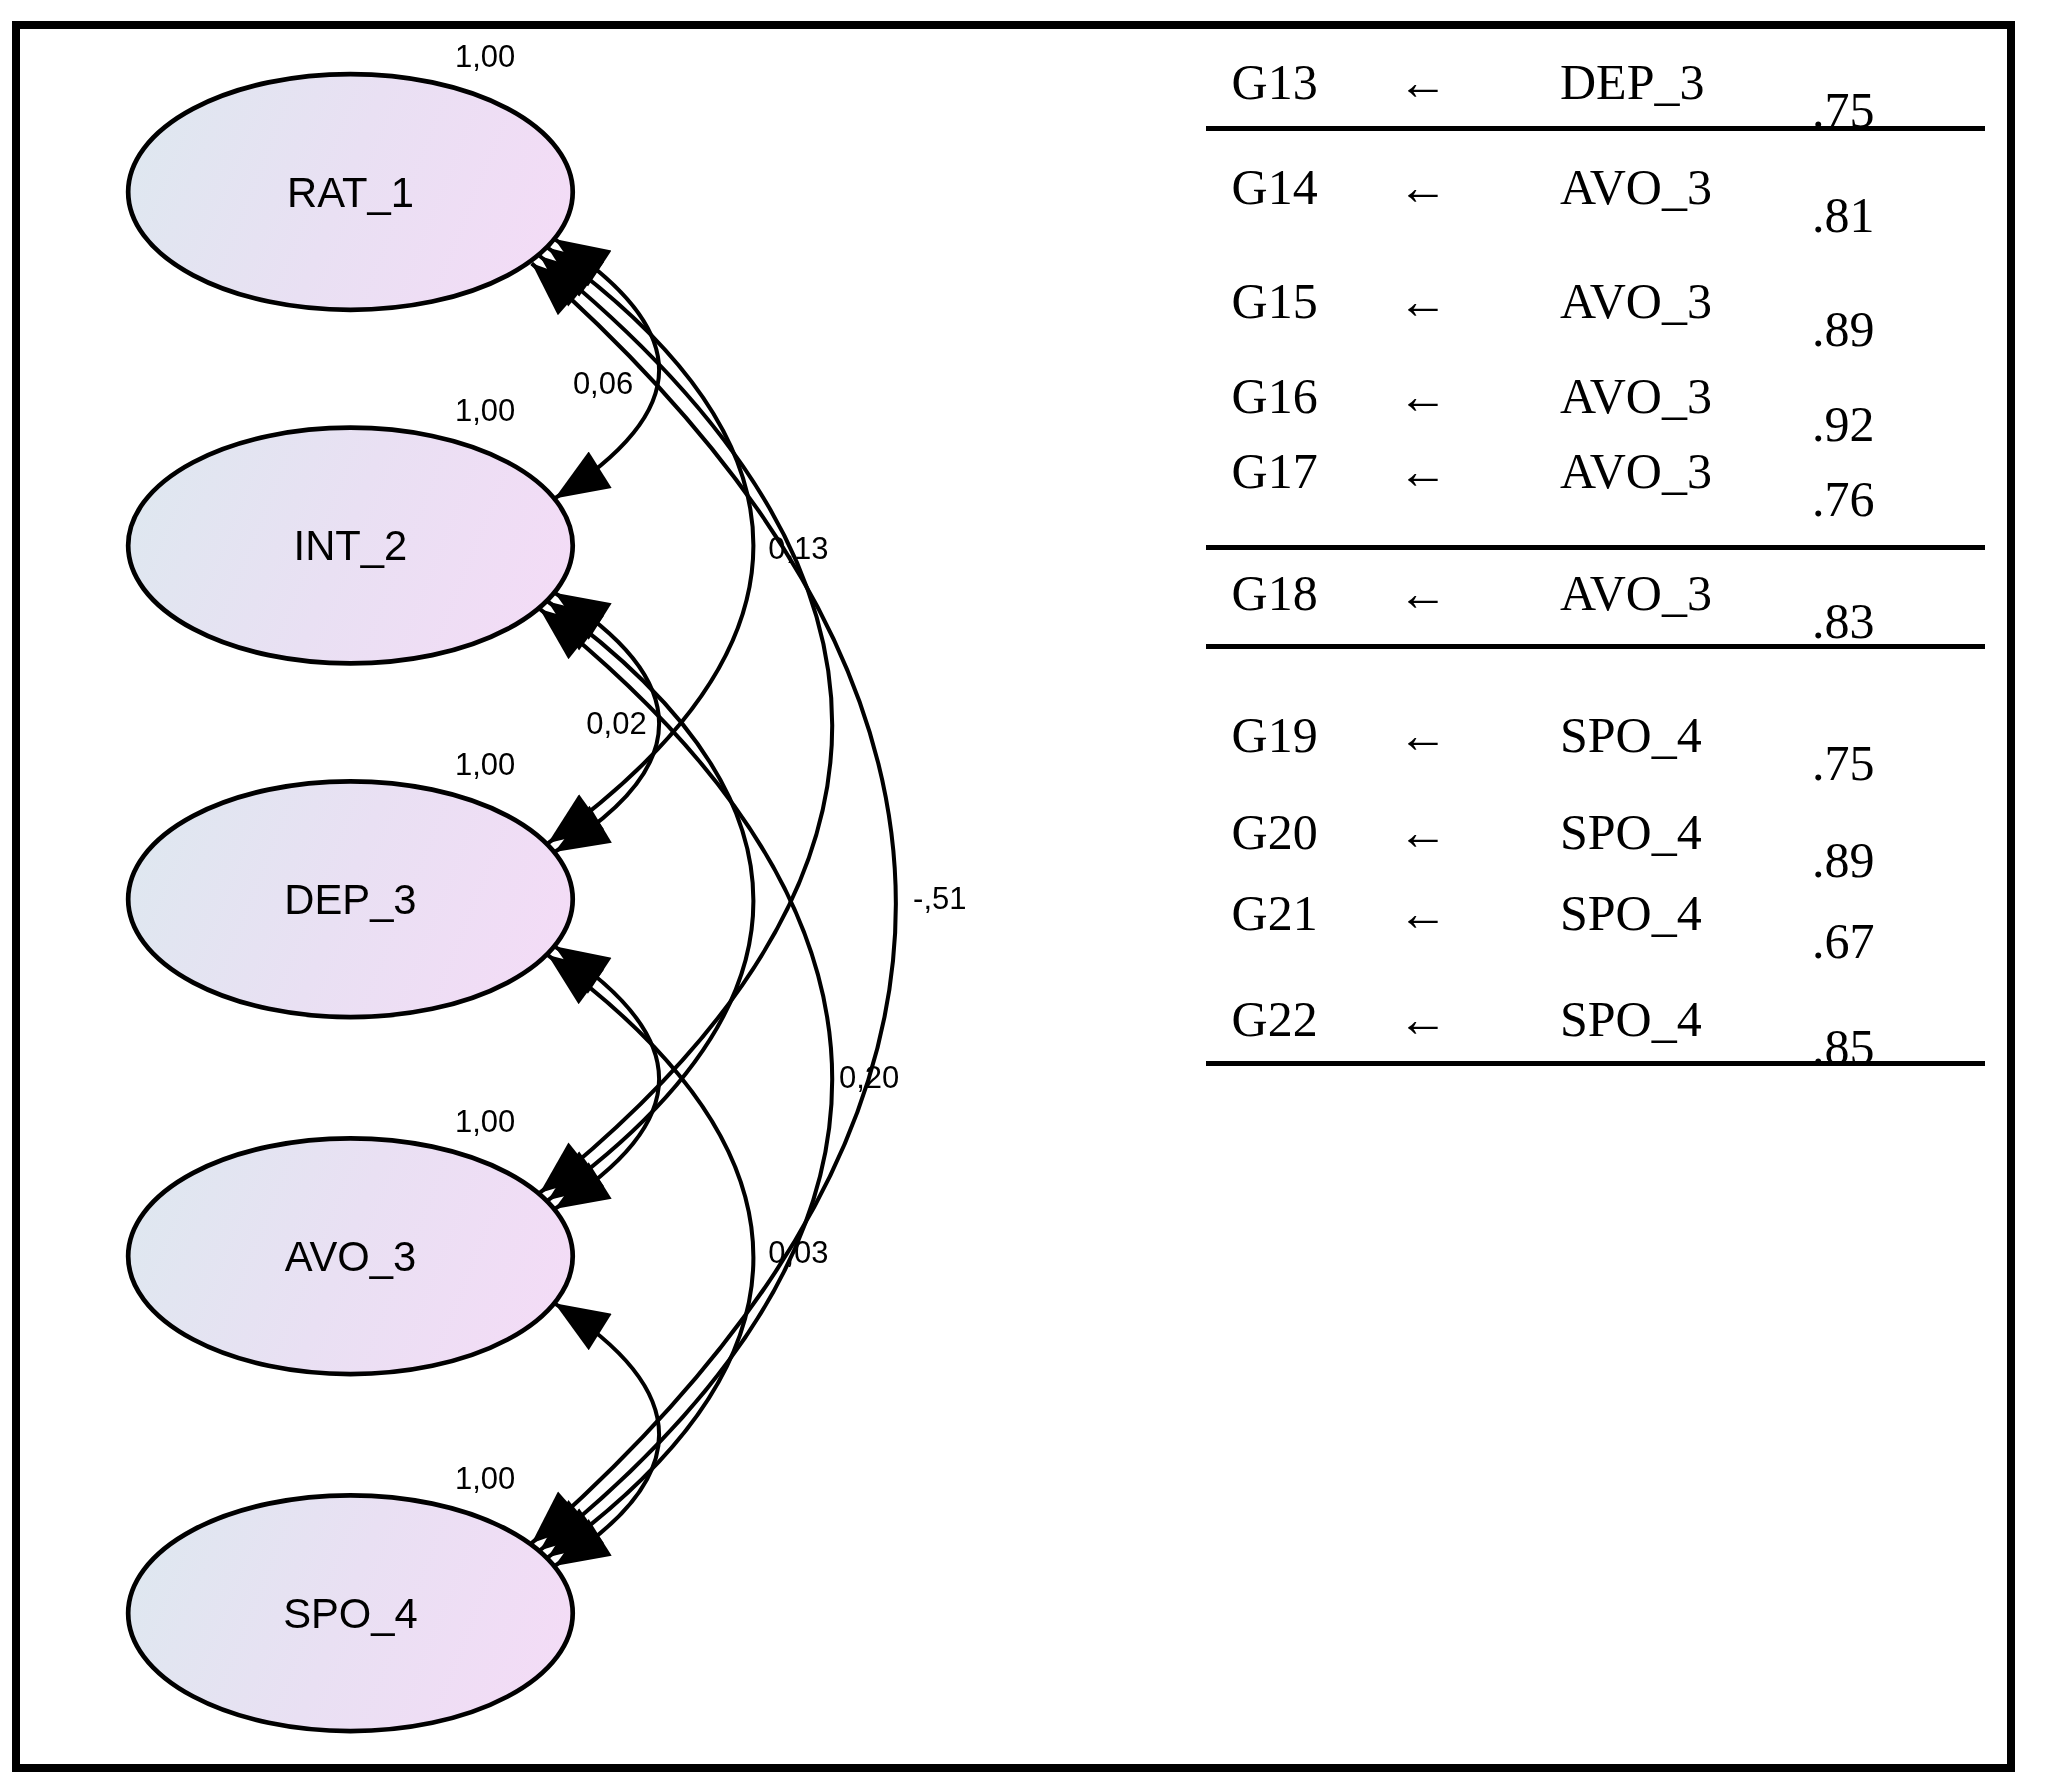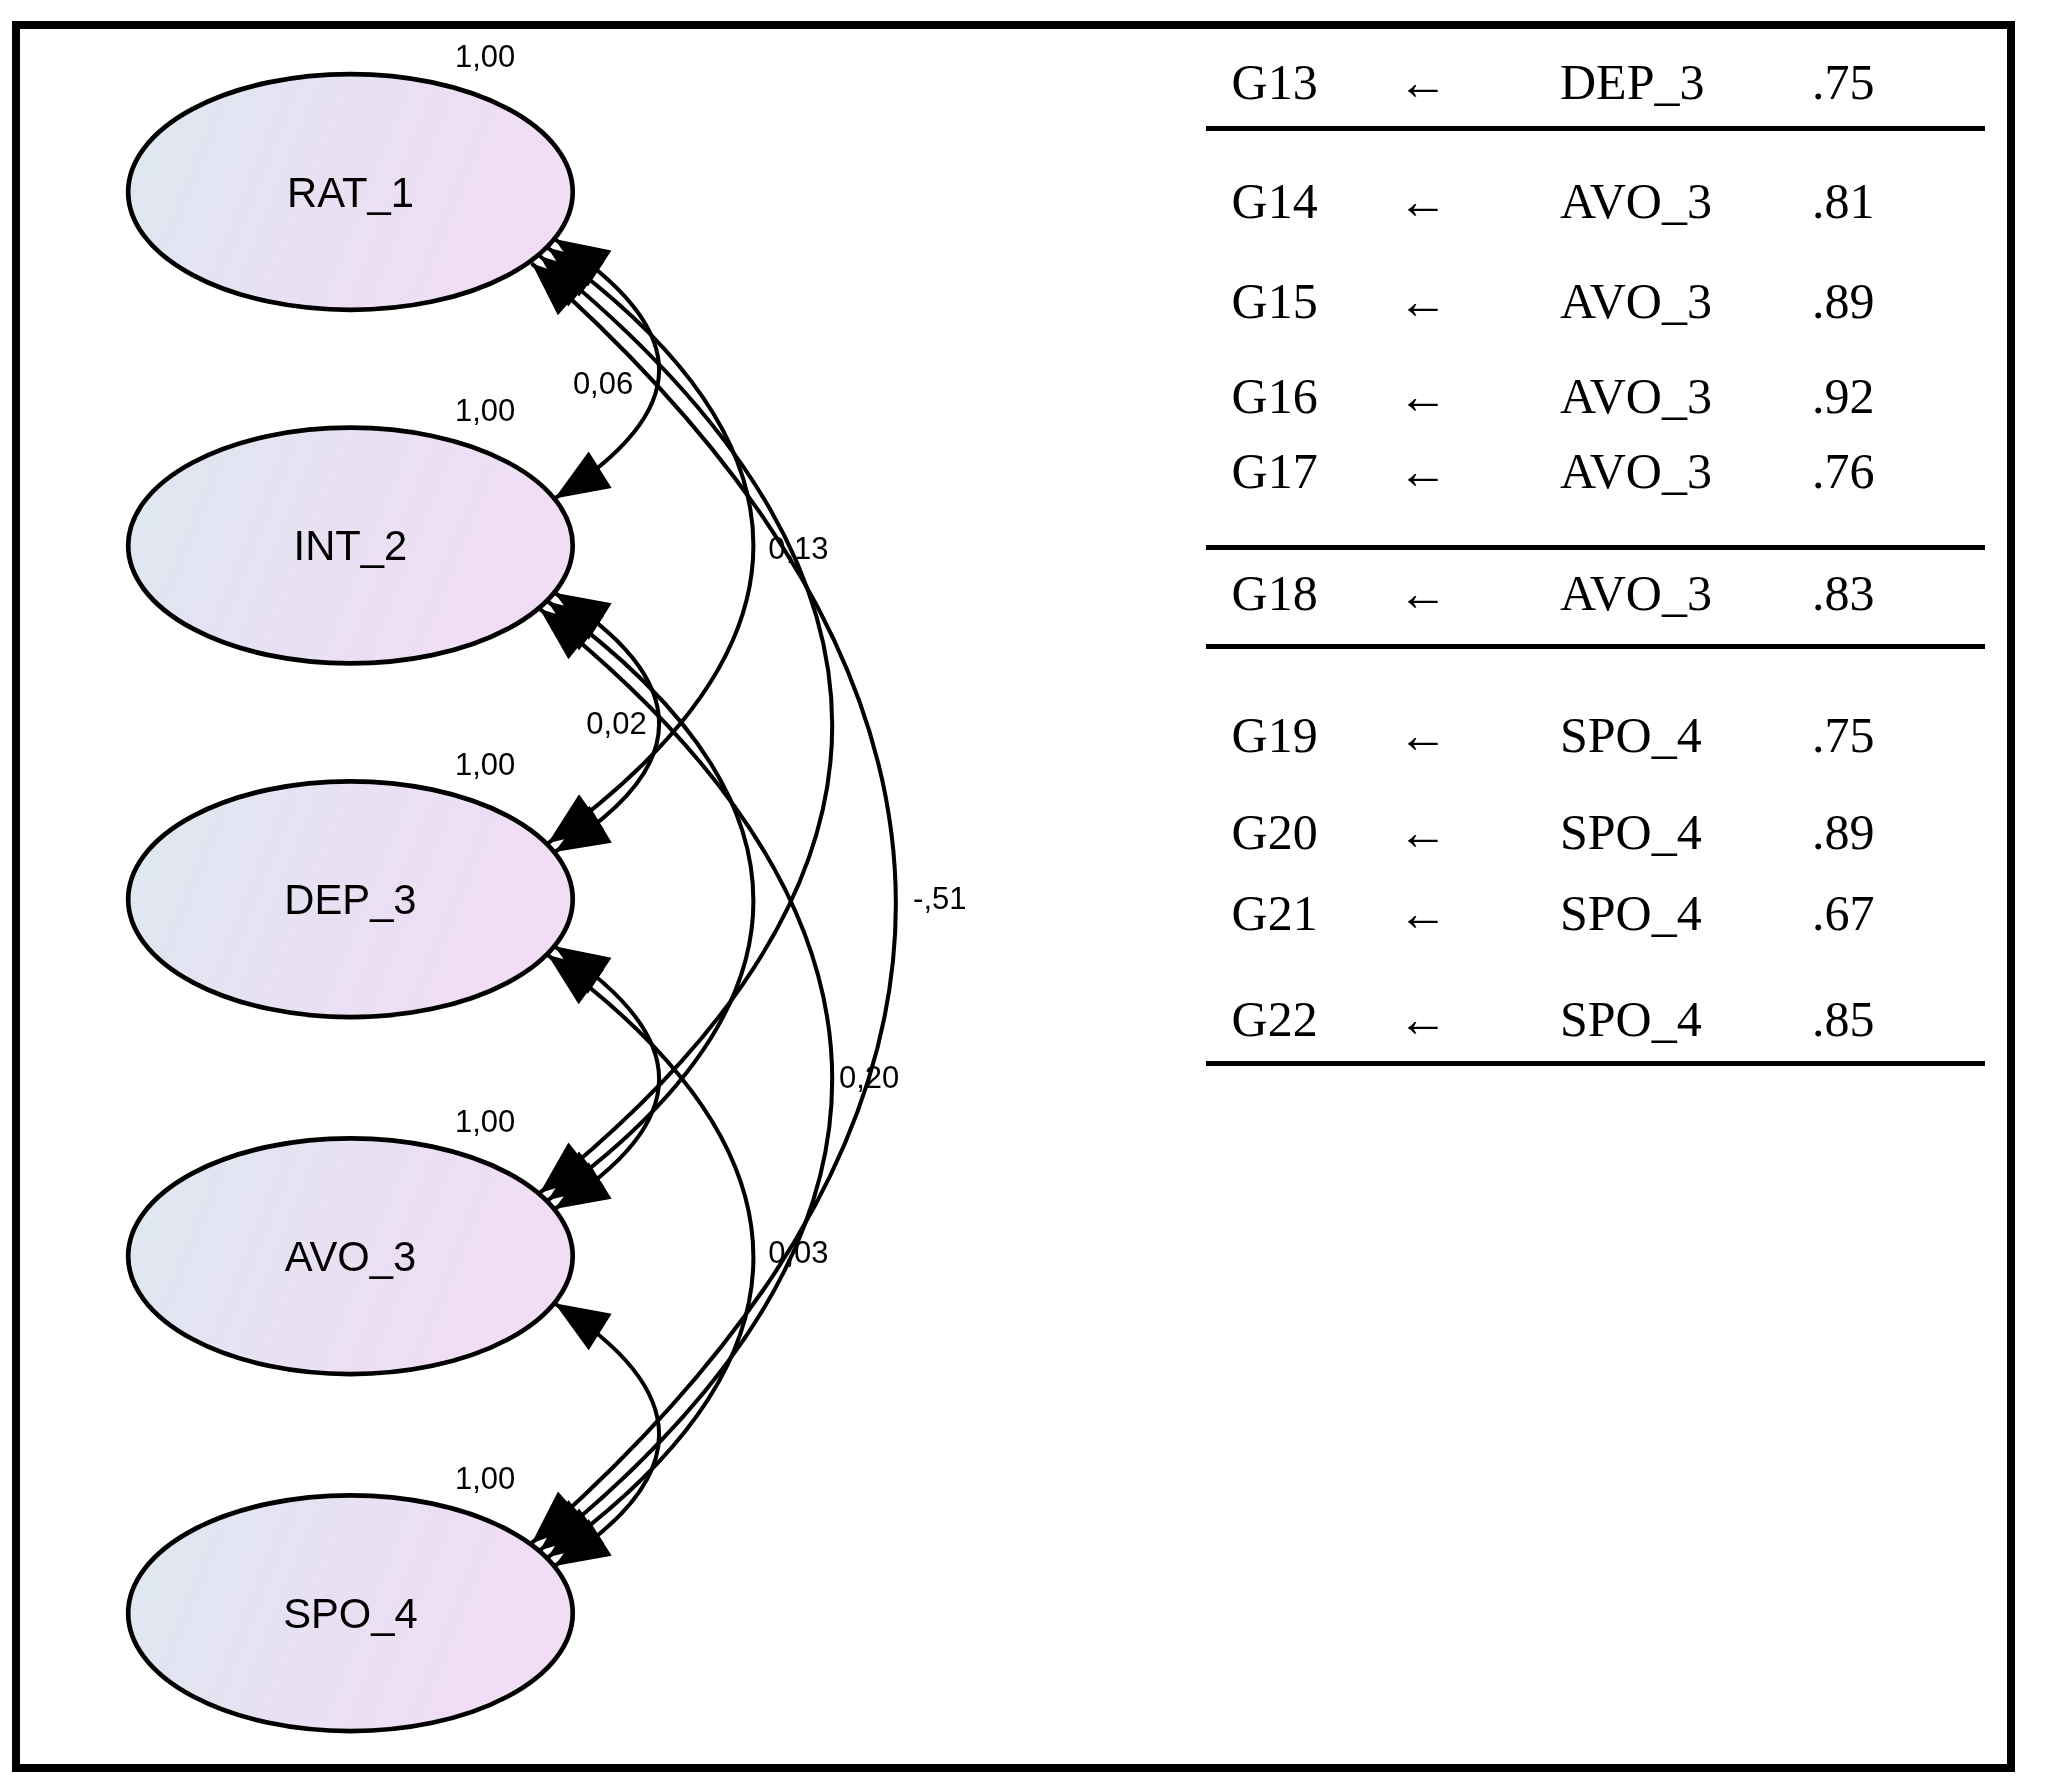--- a/index.html
+++ b/index.html
@@ -71,21 +71,21 @@
   }
   .t-row span {
     position: absolute;
     top: 50%;
     transform: translateY(-50%);
     white-space: nowrap;
   }
   .c-item   { left: 25.6px;  }
   .c-arrow  { left: 192px; transform: translateY(-54%) scaleX(1.9); transform-origin: left center; }
   .c-factor { left: 354px; }
-  .c-value  { left: 606px; }
+  .c-value  { left: 606px; margin-top: 28px; }
   .rule {
     position: absolute;
     left: 0;
     width: 779px;
     height: 4.7px;
     background: #000000;
   }
 </style>
 </head>
 <body>
@@ -158,21 +158,21 @@
   <div id="loadings">
 
     <div class="t-row" style="top:3.4px">
       <span class="c-item">G13</span>
       <span class="c-arrow">←</span>
       <span class="c-factor">DEP_3</span>
       <span class="c-value">.75</span>
     </div>
     <div class="rule" style="top:98px"></div>
 
-    <div class="t-row" style="top:122px">
+    <div class="t-row" style="top:108px">
       <span class="c-item">G14</span>
       <span class="c-arrow">←</span>
       <span class="c-factor">AVO_3</span>
       <span class="c-value">.81</span>
     </div>
 
     <div class="t-row" style="top:222px">
       <span class="c-item">G15</span>
       <span class="c-arrow">←</span>
       <span class="c-factor">AVO_3</span>

